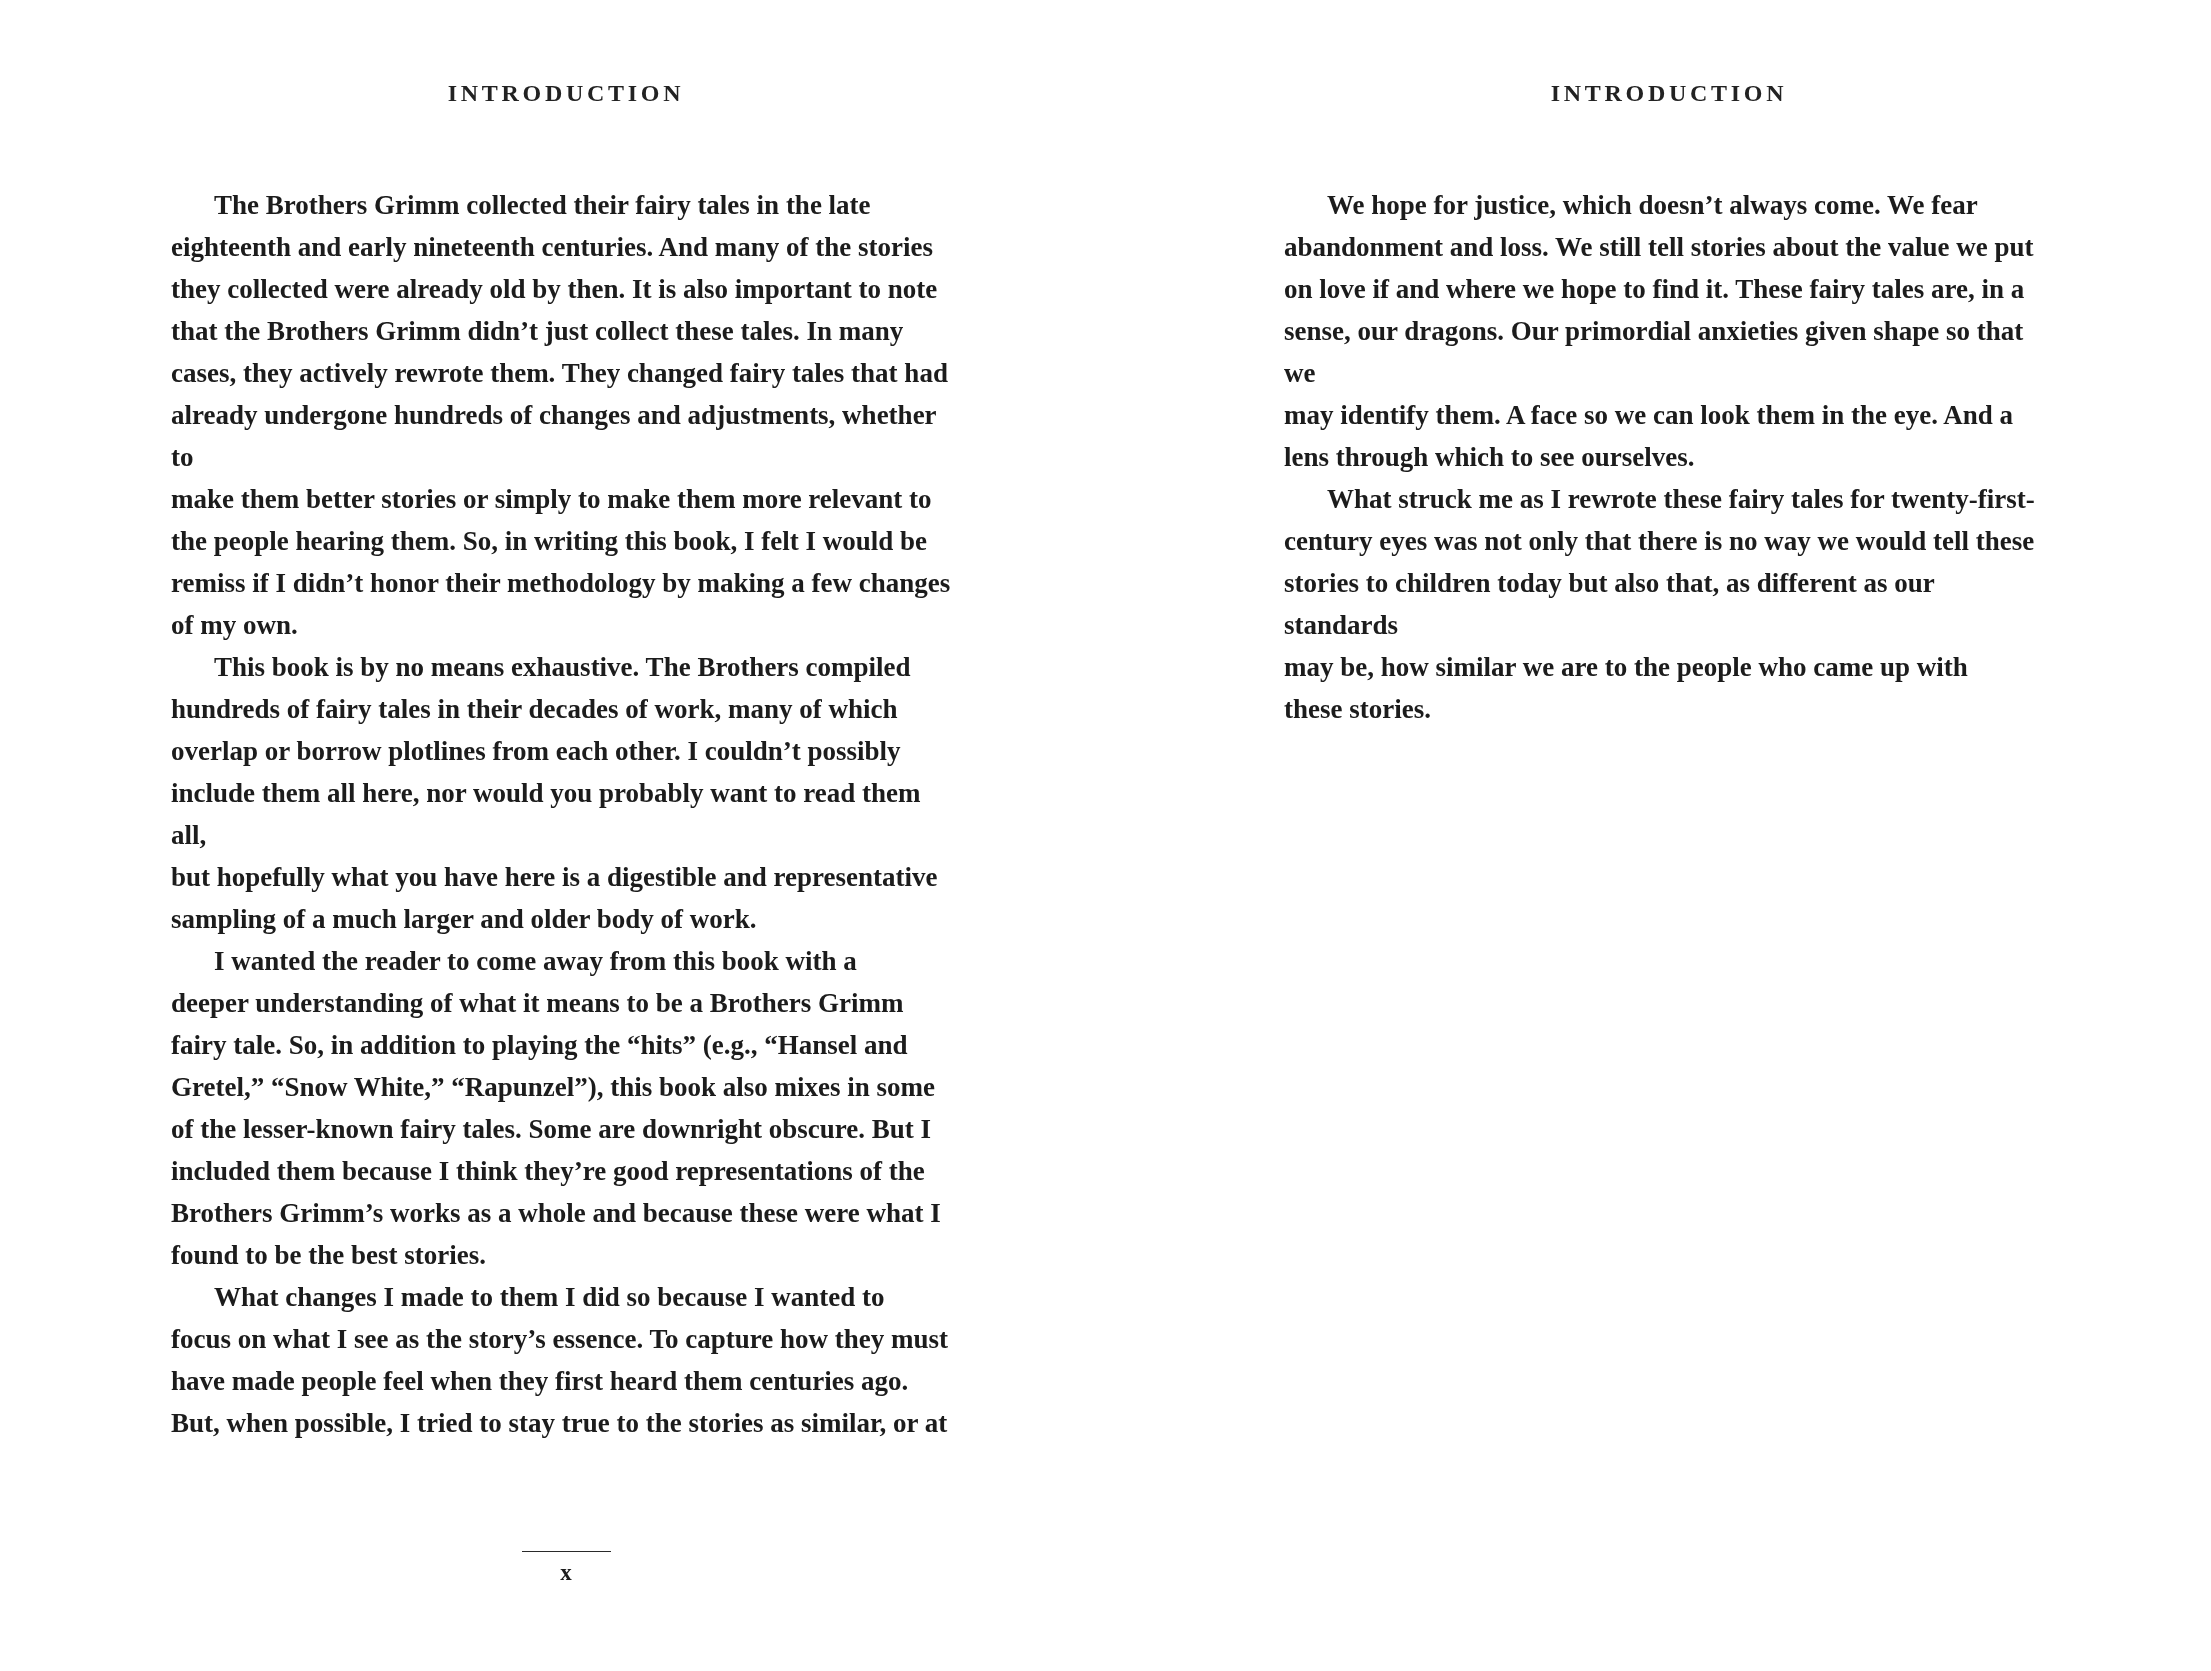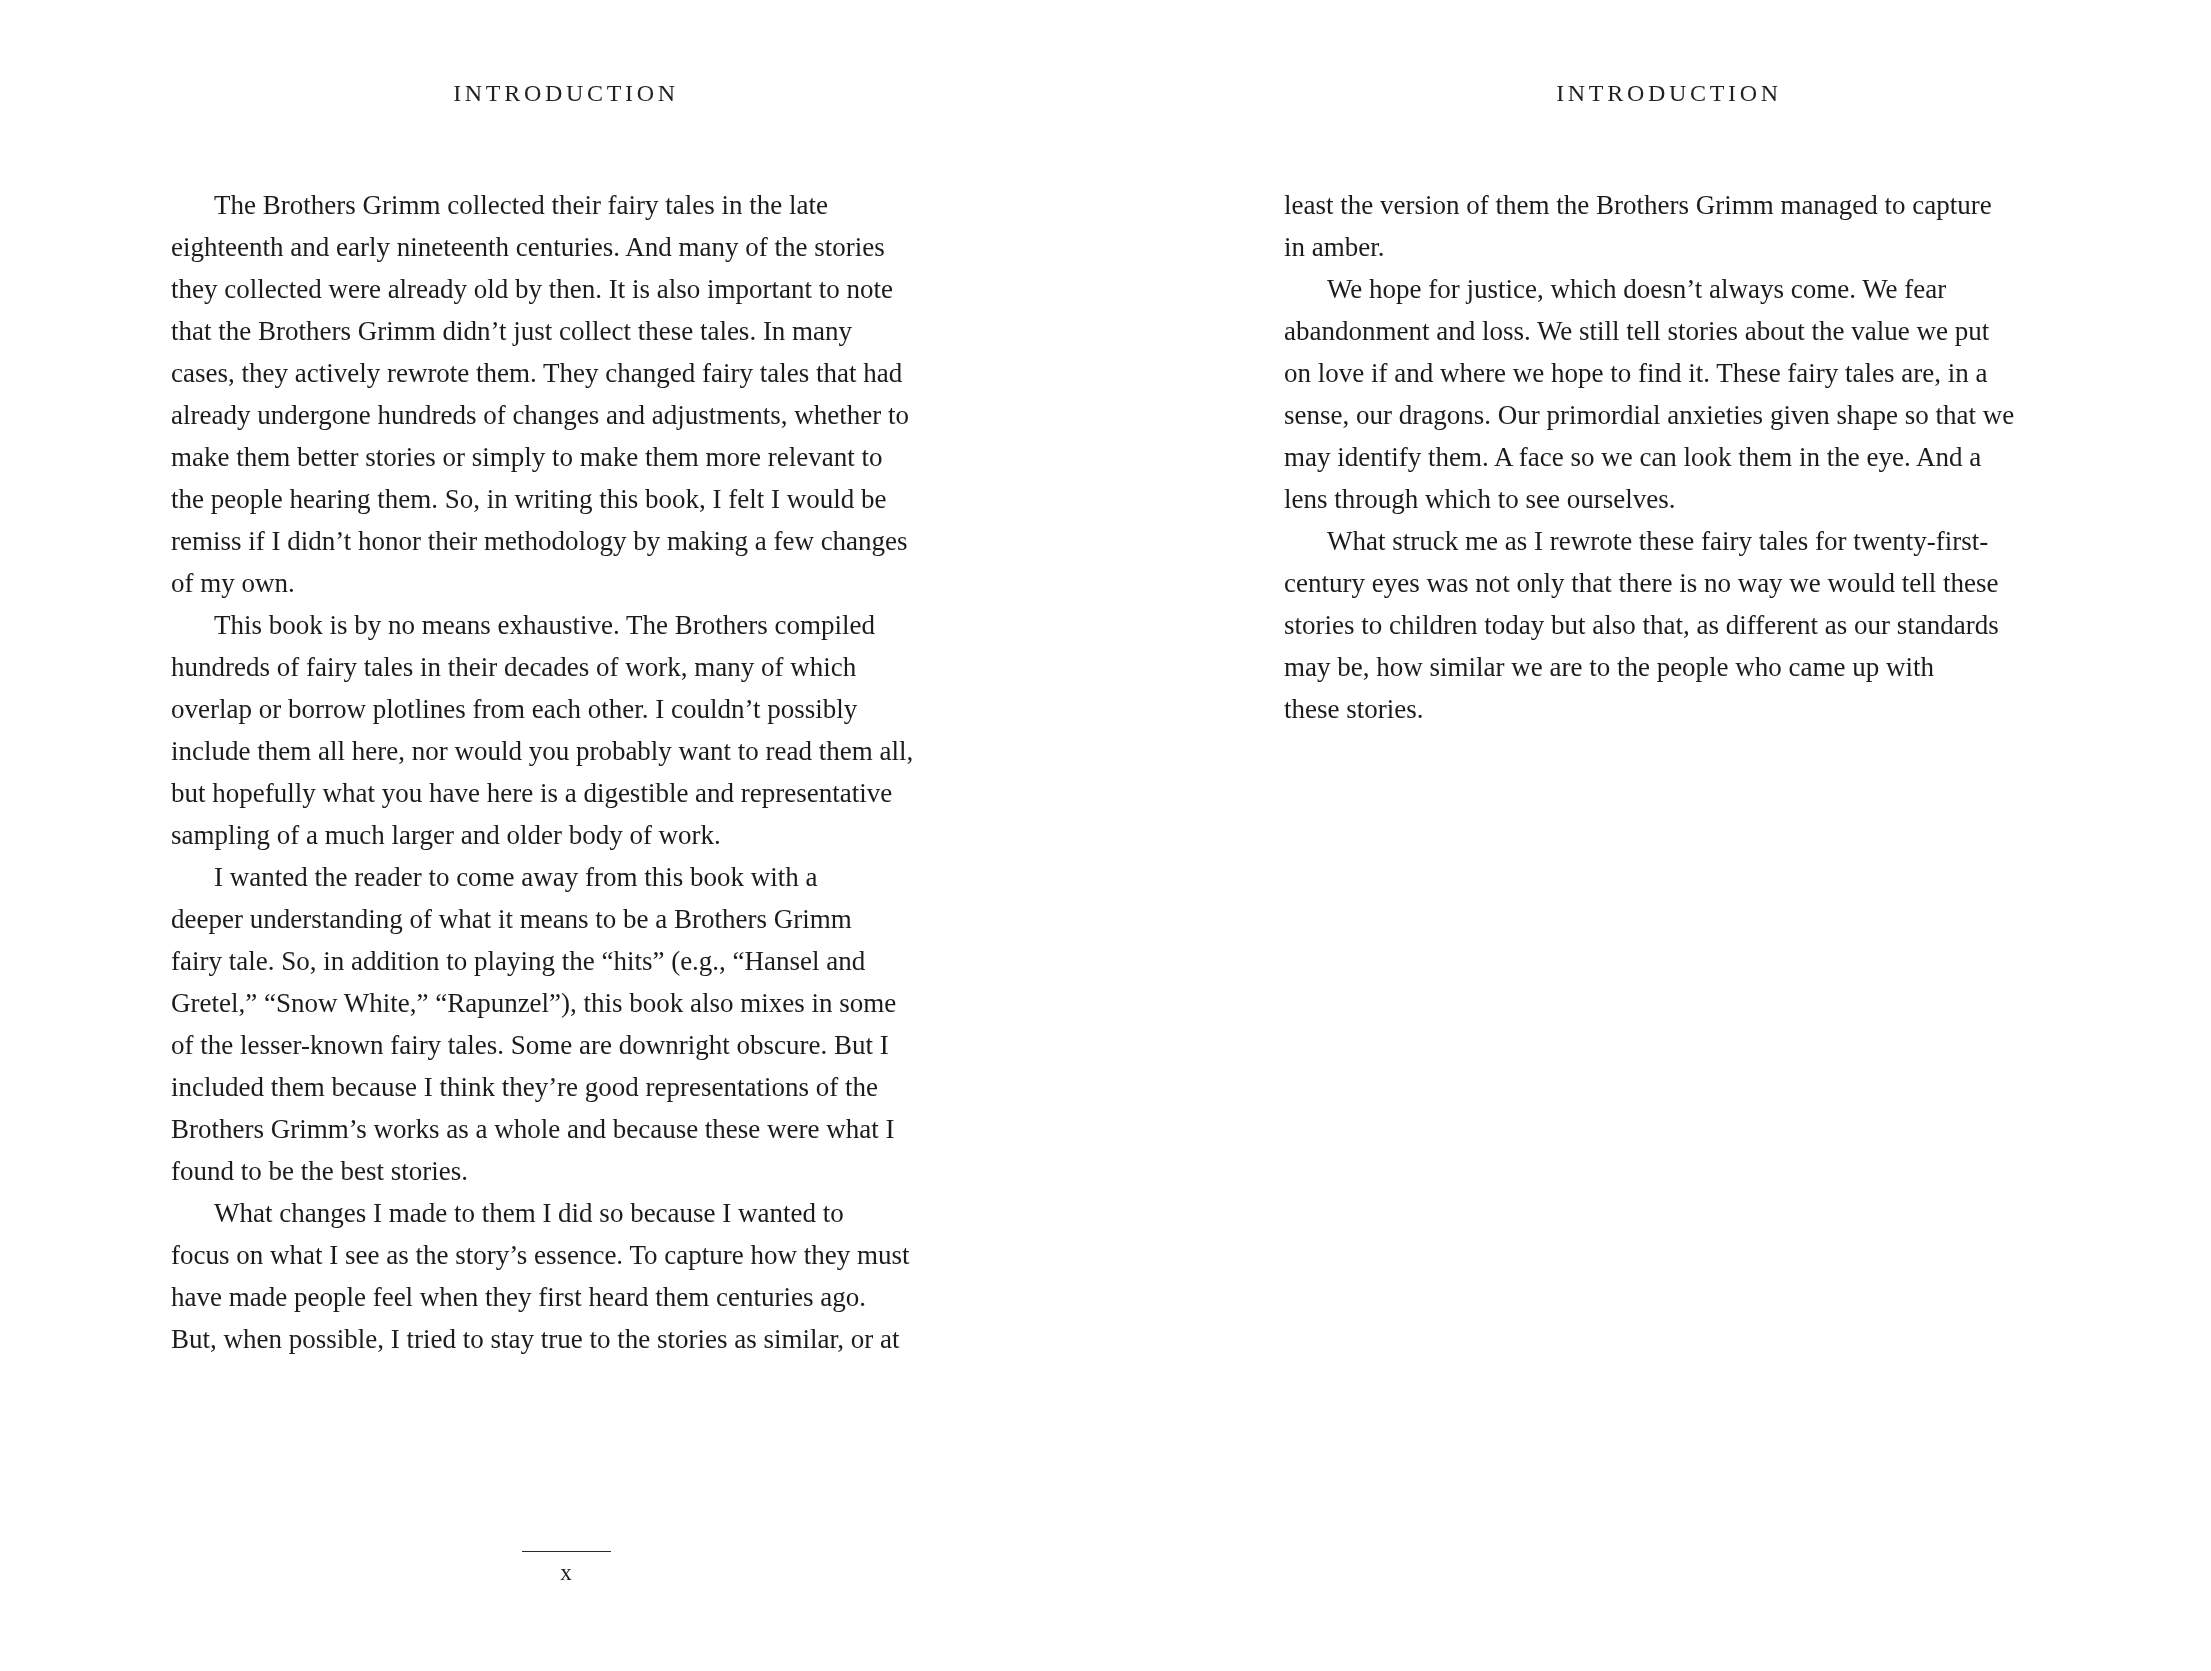--- a/index.html
+++ b/index.html
@@ -14,20 +14,21 @@
     height: 1671px;
     background: #ffffff;
     font-family: "Liberation Serif", "DejaVu Serif", serif;
     color: #1c1c1c;
     overflow: hidden;
   }
   .page {
     position: absolute;
     top: 0;
     height: 1194px;
+    font-weight: bold;
   }
   .page.left  { left: 171px;  width: 790px; }
   .page.right { left: 1284px; width: 770px; }
 
   .running-head {
     position: absolute;
     top: 80px;
     left: 0;
     width: 100%;
     text-align: center;
@@ -111,22 +112,20 @@
     </div>
     <div class="page-footer">
       <div class="folio-rule"></div>
       <div class="folio">x</div>
     </div>
   </section>
 
   <section class="page right">
     <div class="running-head">INTRODUCTION</div>
     <div class="page-body">
-      <p>least the version of them the Brothers Grimm managed to capture
-in amber.</p>
       <p class="indent">We hope for justice, which doesn’t always come. We fear
 abandonment and loss. We still tell stories about the value we put
 on love if and where we hope to find it. These fairy tales are, in a
 sense, our dragons. Our primordial anxieties given shape so that we
 may identify them. A face so we can look them in the eye. And a
 lens through which to see ourselves.</p>
       <p class="indent">What struck me as I rewrote these fairy tales for twenty-first-
 century eyes was not only that there is no way we would tell these
 stories to children today but also that, as different as our standards
 may be, how similar we are to the people who came up with

